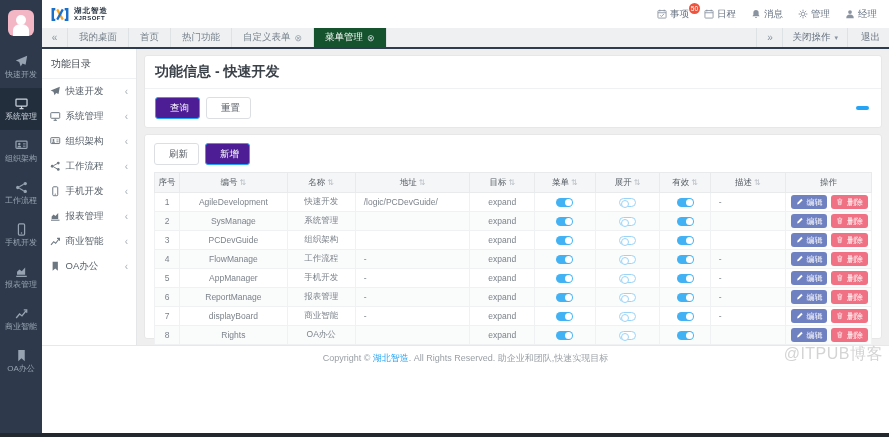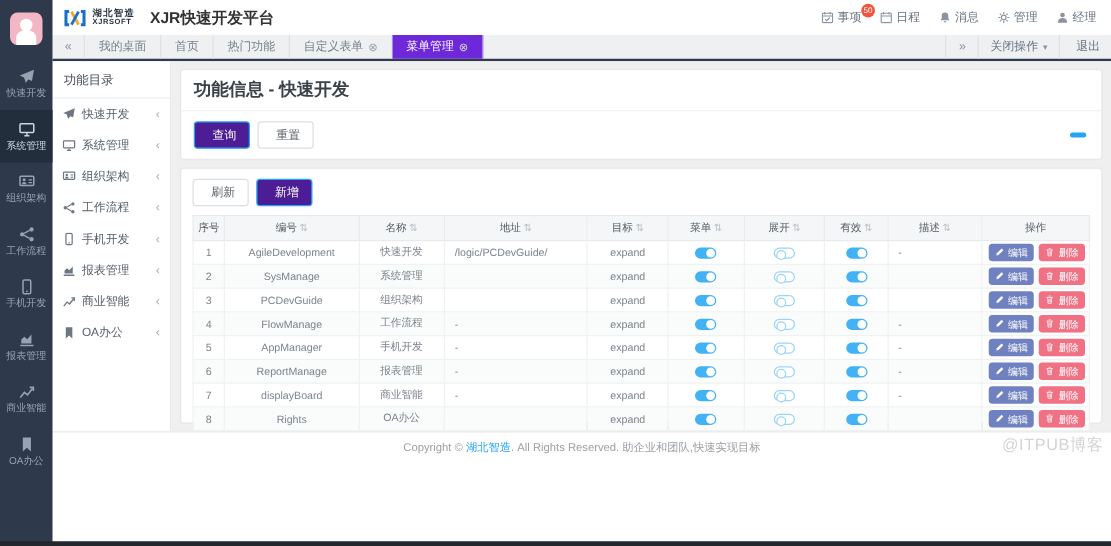--- a/index.html
+++ b/index.html
@@ -31,21 +31,21 @@
   .top-actions { margin-left:auto; display:flex; align-items:center; gap:15px; }
   .top-action { display:flex; align-items:center; gap:3px; font-size:9.5px; color:#667180; cursor:pointer; position:relative; }
   .top-action .icon { font-size:10px; color:#8a93a0; }
   .badge { position:absolute; top:-5px; right:-11px; min-width:11px; height:11px; border-radius:6px; background:#f0543c; color:#fff; font-size:6.5px; line-height:11px; text-align:center; padding:0 2px; }
 
   
   .tabstrip { height:21px; background:#eef0f1; border-bottom:2px solid #2f3c4e; display:flex; align-items:stretch; font-size:9.5px; flex:0 0 auto; }
   .tab-tool { width:26px; display:flex; align-items:center; justify-content:center; color:#8a93a0; border-right:1px solid #dfe2e4; cursor:pointer; font-size:10px; }
   .tab { display:flex; align-items:center; gap:4px; padding:0 11px; color:#77818d; border-right:1px solid #dfe2e4; cursor:pointer; white-space:nowrap; }
   .tab .tab-close { font-size:9px; color:#9aa3ad; }
-  .tab.active { background:#6d28d9; color:#fff; }
+  .tab.active { background:#14532d; color:#fff; }
   .tab.active .tab-close { color:#cfd6dd; }
   .tabstrip-right { margin-left:auto; display:flex; align-items:stretch; }
   .strip-btn { display:flex; align-items:center; gap:4px; padding:0 9px; color:#667180; border-left:1px solid #dfe2e4; cursor:pointer; white-space:nowrap; }
   .strip-btn .icon { font-size:9px; }
 
   
   .content-row { flex:1 1 auto; display:flex; min-height:0; }
 
   
   .submenu { width:95px; background:#fff; border-right:1px solid #e4e6e8; flex:0 0 auto; }
@@ -84,21 +84,21 @@
   .toggle.off::after { content:""; position:absolute; left:1px; top:0.5px; width:6px; height:6px; border-radius:50%; background:#fff; border:1px solid #9bd4f7; }
 
   .row-btn { display:inline-flex; align-items:center; gap:3px; height:14px; padding:0 5px; border:none; border-radius:3px; color:#fff; font-size:8px; cursor:pointer; margin:0 2px; font-family:"Liberation Sans",sans-serif; }
   .row-btn .icon { font-size:7.5px; }
   .btn-edit { background:#7081c1; }
   .btn-del { background:#ef7183;justify-content:space-between; }
 
   
   .footer { height:26px; background:#fff; border-top:1px solid #e8e8e8; display:flex; align-items:center; justify-content:center; font-size:9px; color:#9aa0a6; position:relative; flex:0 0 auto; }
   .footer .brand { color:#25a4f5; }
-  .watermark { position:absolute; right:6px; bottom:6px; font-size:13px; color:#d4d4d4; letter-spacing:.5px;margin-left:48px; }
+  .watermark { position:absolute; right:6px; bottom:6px; font-size:16px; color:#d4d4d4; letter-spacing:.5px;margin-left:48px; }
   .bottom-strip { position:absolute; left:0; right:0; bottom:0; height:4px; background:#23272e; z-index:10; }
 </style>
 </head>
 <body>
 
 <aside class="rail">
   <div class="avatar-box">
     <div class="avatar"></div>
   </div>
   <nav>
@@ -189,21 +189,20 @@
           <path d="M19 1h-4v2.6h1.4v8.8H15V15h4z" fill="#1a6fc9"></path>
           <path d="M7 2.5l6 11" stroke="#f5a623" stroke-width="2.4" fill="none"></path>
           <path d="M13 2.5l-6 11" stroke="#1a6fc9" stroke-width="2.4" fill="none"></path>
         </svg>
       </span>
       <span class="logo-text">
         <div class="logo-cn">湖北智造</div>
         <div class="logo-en">XJRSOFT</div>
       </span>
     </div>
-    <span class="app-title">XJR快速开发平台</span>
     <div class="top-actions">
         <span class="top-action">
           <span class="icon">
             <svg viewBox="0 0 16 16" xmlns="http://www.w3.org/2000/svg">
               <rect x="1.5" y="2.5" width="13" height="12" rx="1" fill="none" stroke="currentColor" stroke-width="1.4"></rect>
               <path d="M4.5 1v3M11.5 1v3M1.5 6h13" stroke="currentColor" stroke-width="1.4"></path>
               <path d="M5 10l2 2 4-4" fill="none" stroke="currentColor" stroke-width="1.4"></path>
             </svg>
           </span>
           <span>事项</span>

